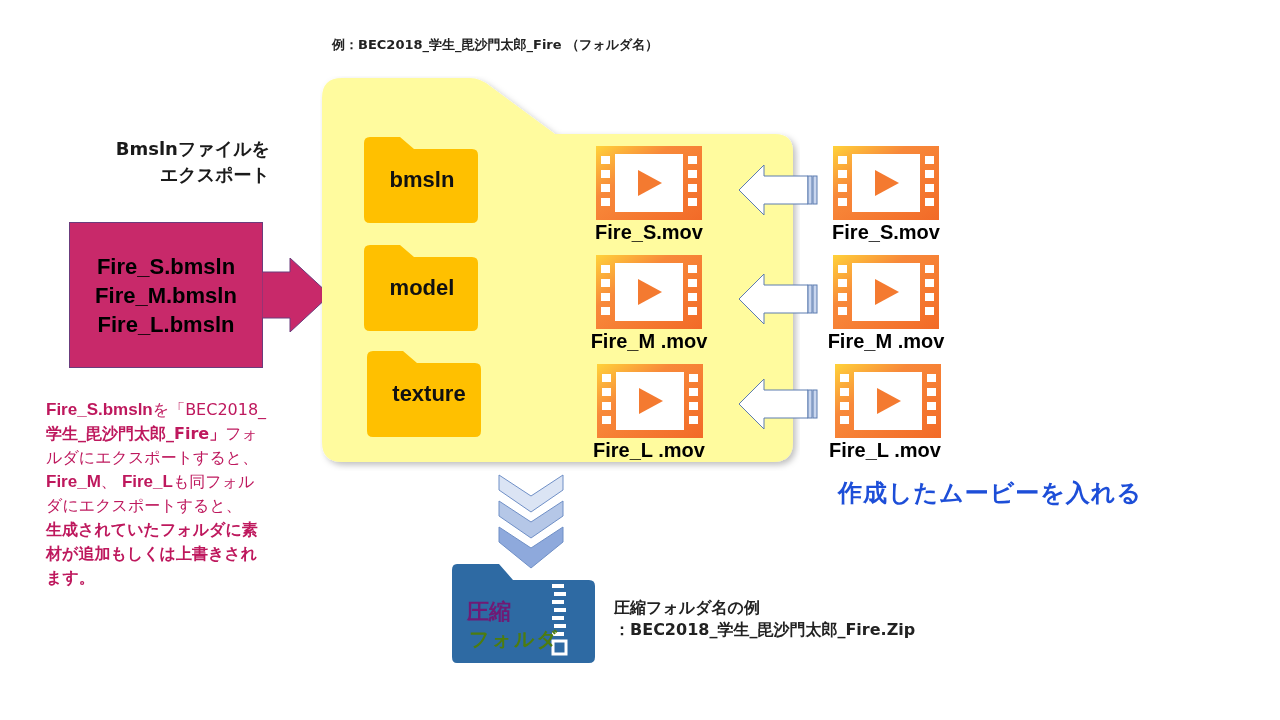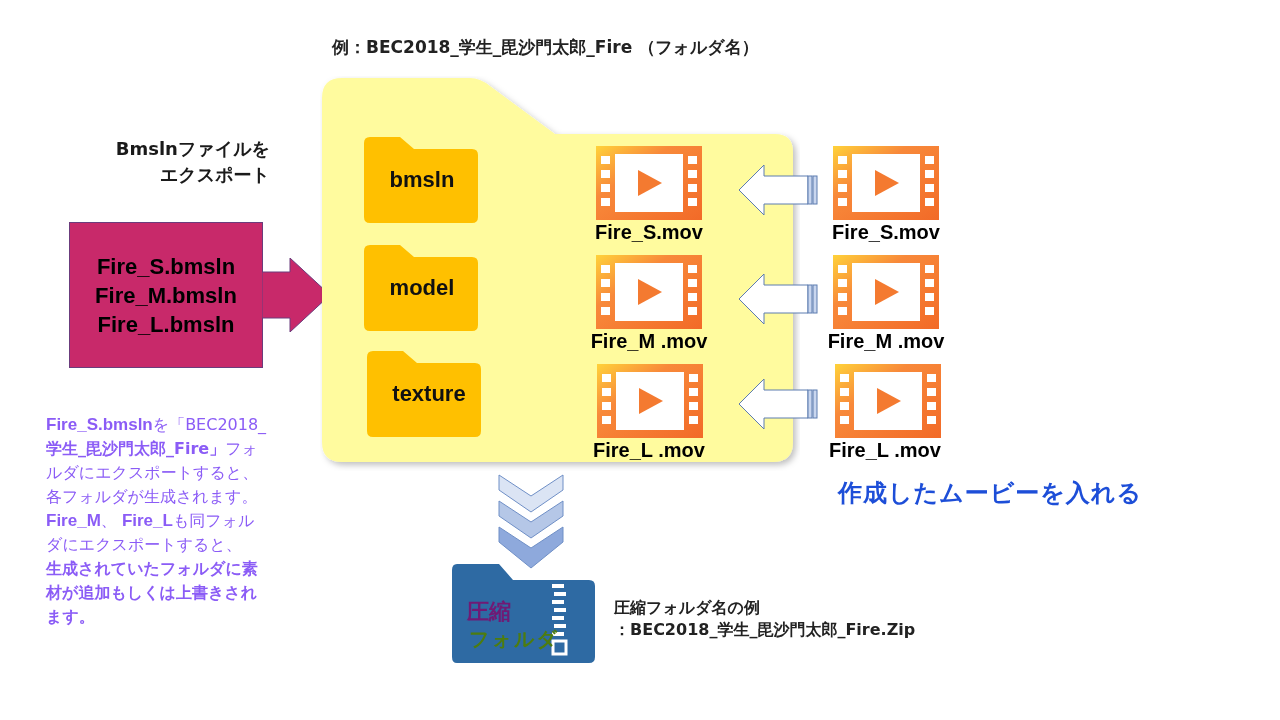--- a/index.html
+++ b/index.html
@@ -1,28 +1,28 @@
 <!DOCTYPE html>
 <html><head>
 <meta charset="utf-8">
 <style>
   html, body { margin: 0; padding: 0; }
   body { width: 1280px; height: 720px; background: #ffffff; position: relative; overflow: hidden;
          font-family: "DejaVu Sans", "Liberation Sans", sans-serif; color: #111; }
   .abs { position: absolute; }
 
-  .top-caption { left: 332px; top: 36px; font-size: 17px; font-weight: bold; color: #222; white-space: nowrap; letter-spacing: 0px; }
+  .top-caption { left: 332px; top: 36px; font-size: 13px; font-weight: bold; color: #222; white-space: nowrap; letter-spacing: 0px; }
 
   .export-title { left: 70px; top: 136px; width: 200px; text-align: right; font-size: 18px; font-weight: bold; color: #1a1a1a; line-height: 26px; }
 
   .magenta-box { left: 69px; top: 222px; width: 194px; height: 146px; background: #c8296a; border: 1px solid #6b3c7c; box-sizing: border-box; display: flex; flex-direction: column; justify-content: center; align-items: center; }
   .magenta-box span { font-family: "Liberation Sans", sans-serif; font-weight: bold; font-size: 22px; line-height: 29px; color: #000; }
   .magenta-arrow { left: 262px; top: 258px; }
 
-  .description { left: 46px; top: 398px; width: 270px; font-size: 16px; line-height: 24px; color: #8b5cf6; margin-top: 15px; }
+  .description { left: 46px; top: 398px; width: 270px; font-size: 16px; line-height: 24px; color: #be185d; }
   .description .b { font-weight: bold; font-family: "Liberation Sans", sans-serif; font-size: 17px; }
   .description .bj { font-weight: bold; }
   .description div { white-space: nowrap; }
 
   .big-folder { left: 320px; top: 76px; }
 
   .sub-folder { width: 116px; height: 84px; }
   .sub-folder-label { position: absolute; left: 0; right: 0; top: 30px; text-align: center; font-family: "Liberation Sans", sans-serif; font-weight: bold; font-size: 22px; color: #111; }
 
   .movie { width: 106px; height: 74px; }
@@ -56,21 +56,20 @@
   <span>Fire_L.bmsln</span>
 </div>
 <svg class="abs magenta-arrow" width="70" height="74" viewBox="0 0 70 74">
   <polygon points="0,14 28,14 28,0 68,37 28,74 28,60 0,60" fill="#c8296a" stroke="#6b3c7c" stroke-width="1"></polygon>
 </svg>
 
 <div class="abs description">
   <div><span class="b">Fire_S.bmsln</span><span>を「BEC2018_</span></div>
   <div><span class="bj">学生_毘沙門太郎_Fire」</span><span>フォ</span></div>
   <div>ルダにエクスポートすると、</div>
-  <div>各フォルダが生成されます。</div>
   <div><span class="b">Fire_M</span><span>、</span> <span class="b">Fire_L</span><span>も同フォル</span></div>
   <div>ダにエクスポートすると、</div>
   <div class="bj">生成されていたフォルダに素</div>
   <div class="bj">材が追加もしくは上書きされ</div>
   <div class="bj">ます。</div>
 </div>
 
 <svg class="abs big-folder" width="480" height="395" viewBox="0 0 480 395">
   <defs>
     <filter id="shadow" x="-5%" y="-5%" width="115%" height="115%">

